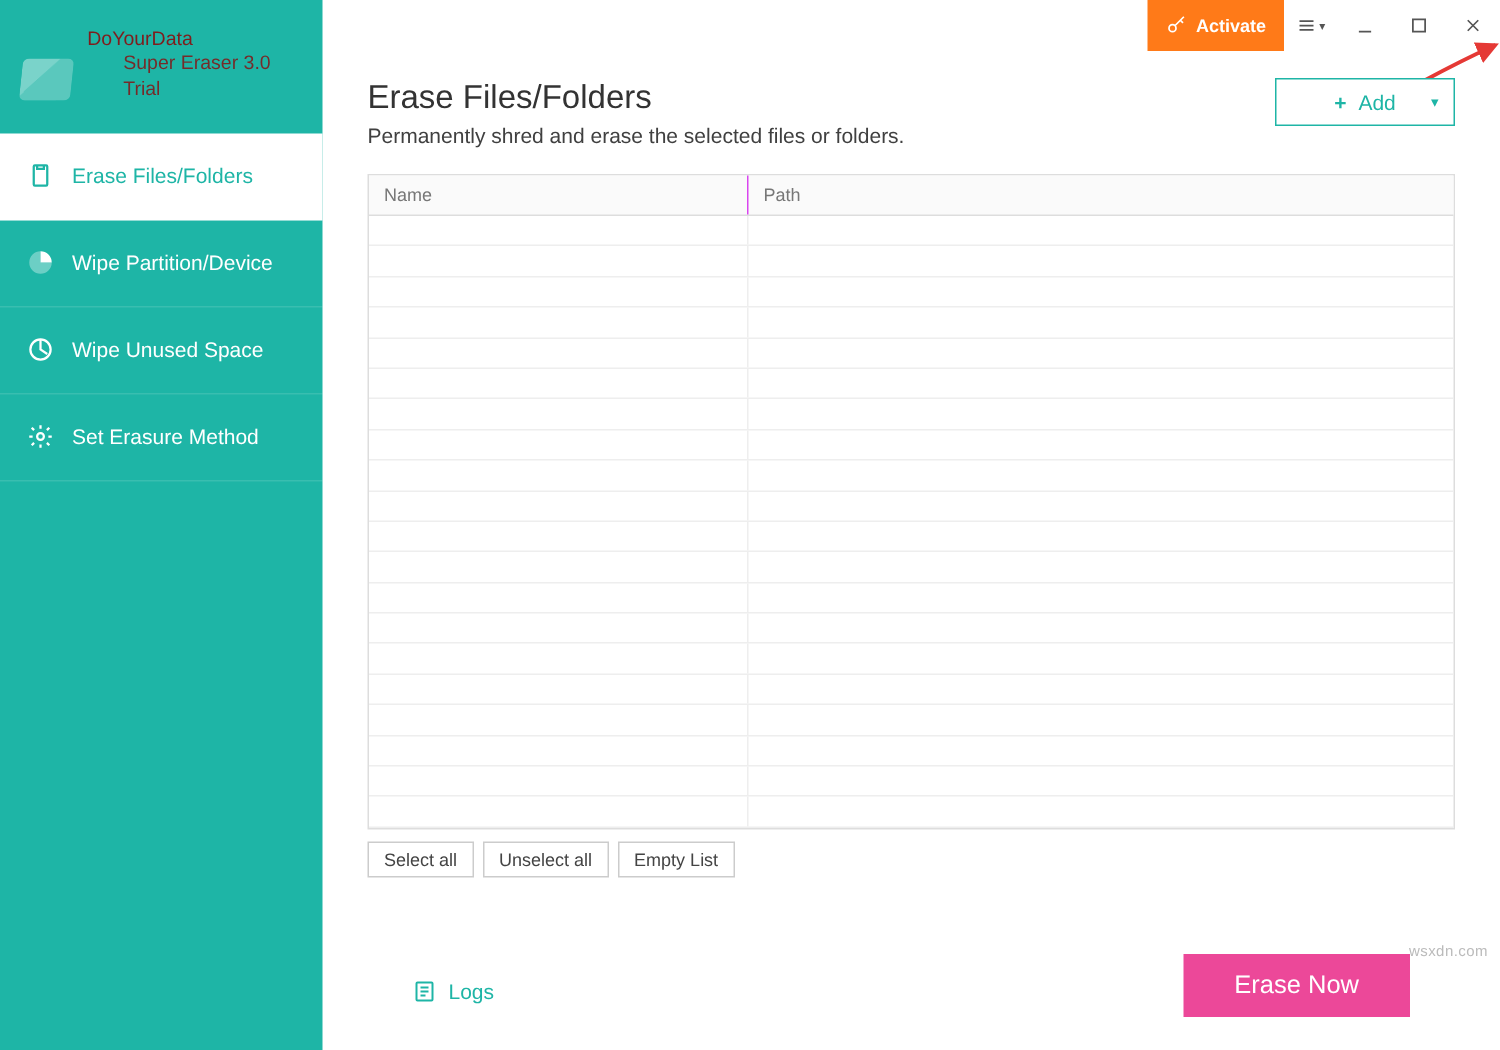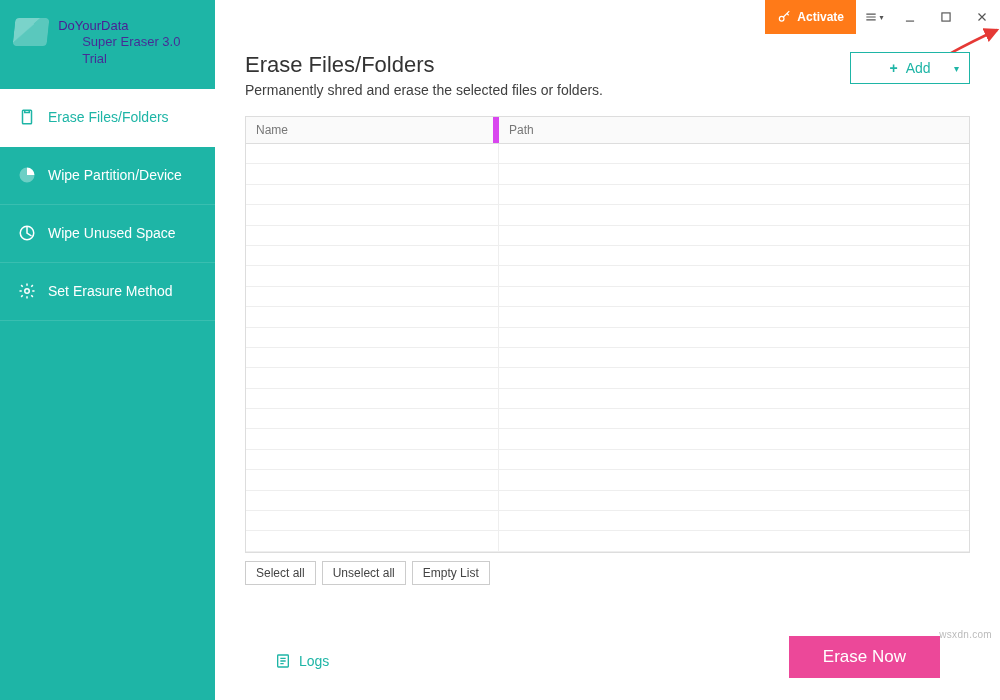--- a/index.html
+++ b/index.html
@@ -1,20 +1,20 @@
 <!DOCTYPE html>
 <html><head>
 <meta charset="utf-8">
 <style>
 * { margin: 0; padding: 0; box-sizing: border-box; font-family: -apple-system, "Segoe UI", Arial, sans-serif; }
 body { width: 1000px; height: 700px; overflow: hidden; background: #fff; display: flex; position: relative; }
 
 
 .sidebar { width: 215px; height: 100%; background: #1eb5a6; display: flex; flex-direction: column; }
-.brand { display: flex; align-items: flex-start; gap: 10px; padding: 18px 14px 22px; color: #4c1d95; }
+.brand { display: flex; align-items: flex-end; gap: 10px; padding: 18px 14px 22px; color: #7f1d1d; }
 .brand-logo { width: 36px; height: 28px; background: linear-gradient(135deg,#fff3 0 40%, transparent 40%), #fff4; border-radius: 4px; position: relative; transform: skewX(-6deg); }
 .brand-text { line-height: 1.25; font-size: 13px; }
 .brand-title { font-weight: 500; }
 .brand-sub { opacity: .9; margin-left: 24px; }
 
 .nav-item { display: flex; align-items: center; gap: 12px; height: 58px; padding: 0 18px; color: #fff; font-size: 14px; cursor: pointer; border-bottom: 1px solid rgba(255,255,255,.12); }
 .nav-item.active { background: #fff; color: #1eb5a6; font-weight: 500; }
 .nav-icon { width: 18px; height: 18px; display: inline-flex; align-items: center; justify-content: center; }
 .nav-icon svg { width: 18px; height: 18px; }
 
@@ -36,21 +36,21 @@
 .heading-row { display: flex; justify-content: space-between; align-items: flex-start; }
 .page-title { font-size: 22px; font-weight: 500; color: #333; }
 .page-sub { color: #404040; font-size: 14px; margin-top: 4px; }
 .add-btn { border: 1px solid #1eb5a6; color: #1eb5a6; background: #fff; height: 32px; width: 120px; display: flex; align-items: center; justify-content: center; gap: 8px; font-size: 14px; cursor: pointer; position: relative; }
 .add-plus { font-weight: 700; }
 .add-caret { position: absolute; right: 10px; font-size: 10px; color: #1eb5a6; }
 
 .table { margin-top: 18px; border: 1px solid #ddd; flex: 0 0 auto; }
 .thead { display: flex; background: #fafafa; border-bottom: 1px solid #ddd; font-size: 12px; color: #777; }
 .th { padding: 6px 10px; }
-.th-name { width: 35%; border-right: 6px solid #d946ef; }
+.th-name { width: 35%; border-right: 1px solid #d946ef; }
 .th-path { flex: 1; }
 .tbody { height: 408px; overflow: hidden; position: relative; }
 .row { height: 20.4px; border-bottom: 1px solid #eee; display: flex; }
 .row .cell-name { width: 35%; border-right: 1px solid #eee; }
 .row .cell-path { flex: 1; }
 
 .list-actions { display: flex; gap: 6px; margin-top: 8px; }
 .list-actions button { border: 1px solid #ccc; background: #fff; color: #444; font-size: 12px; padding: 4px 10px; cursor: pointer; }
 
 

